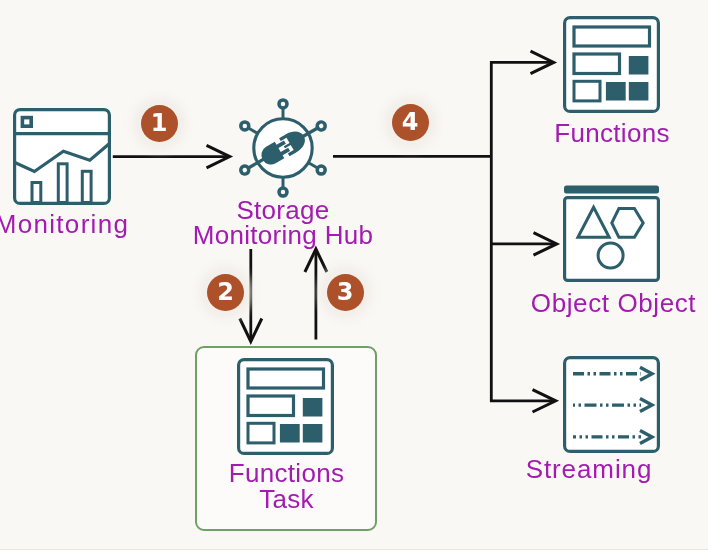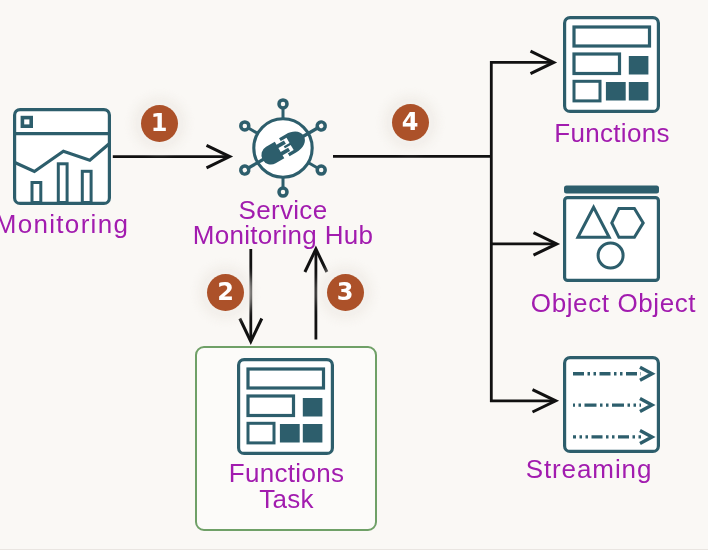--- a/index.html
+++ b/index.html
@@ -147,21 +147,21 @@
       <polyline points="77,11.2 89,17.7 77,24.2"></polyline>
       <line x1="10" y1="49.1" x2="78" y2="49.1" stroke-dasharray="12 3.5 2.5 3.5 2.5 3.5" stroke-dashoffset="16"></line>
       <polyline points="77,42.6 89,49.1 77,55.6"></polyline>
       <line x1="10" y1="80.9" x2="78" y2="80.9" stroke-dasharray="11 3.5 2.5 3.5 2.5 3.5" stroke-dashoffset="8"></line>
       <polyline points="77,74.4 89,80.9 77,87.4"></polyline>
     </g>
   </svg>
 
   <div class="label" style="left:62px;top:210.7px;letter-spacing:1.3px;">Monitoring</div>
   <div class="label two" style="left:283px;top:198px;letter-spacing:0.3px;">
-    <span>Service</span><br>
+    <span>Storage</span><br>
     <span>Monitoring Hub</span>
   </div>
   <div class="label" style="left:286.5px;top:459.5px;letter-spacing:0.3px;">
     <span>Functions</span><br>
     <span>Task</span>
   </div>
   <div class="label" style="left:612px;top:120.2px;letter-spacing:0.3px;">Functions</div>
   <div class="label" style="left:613.5px;top:290.3px;letter-spacing:0.6px;">Object Object</div>
   <div class="label" style="left:589px;top:456px;letter-spacing:0.9px;">Streaming</div>
 

